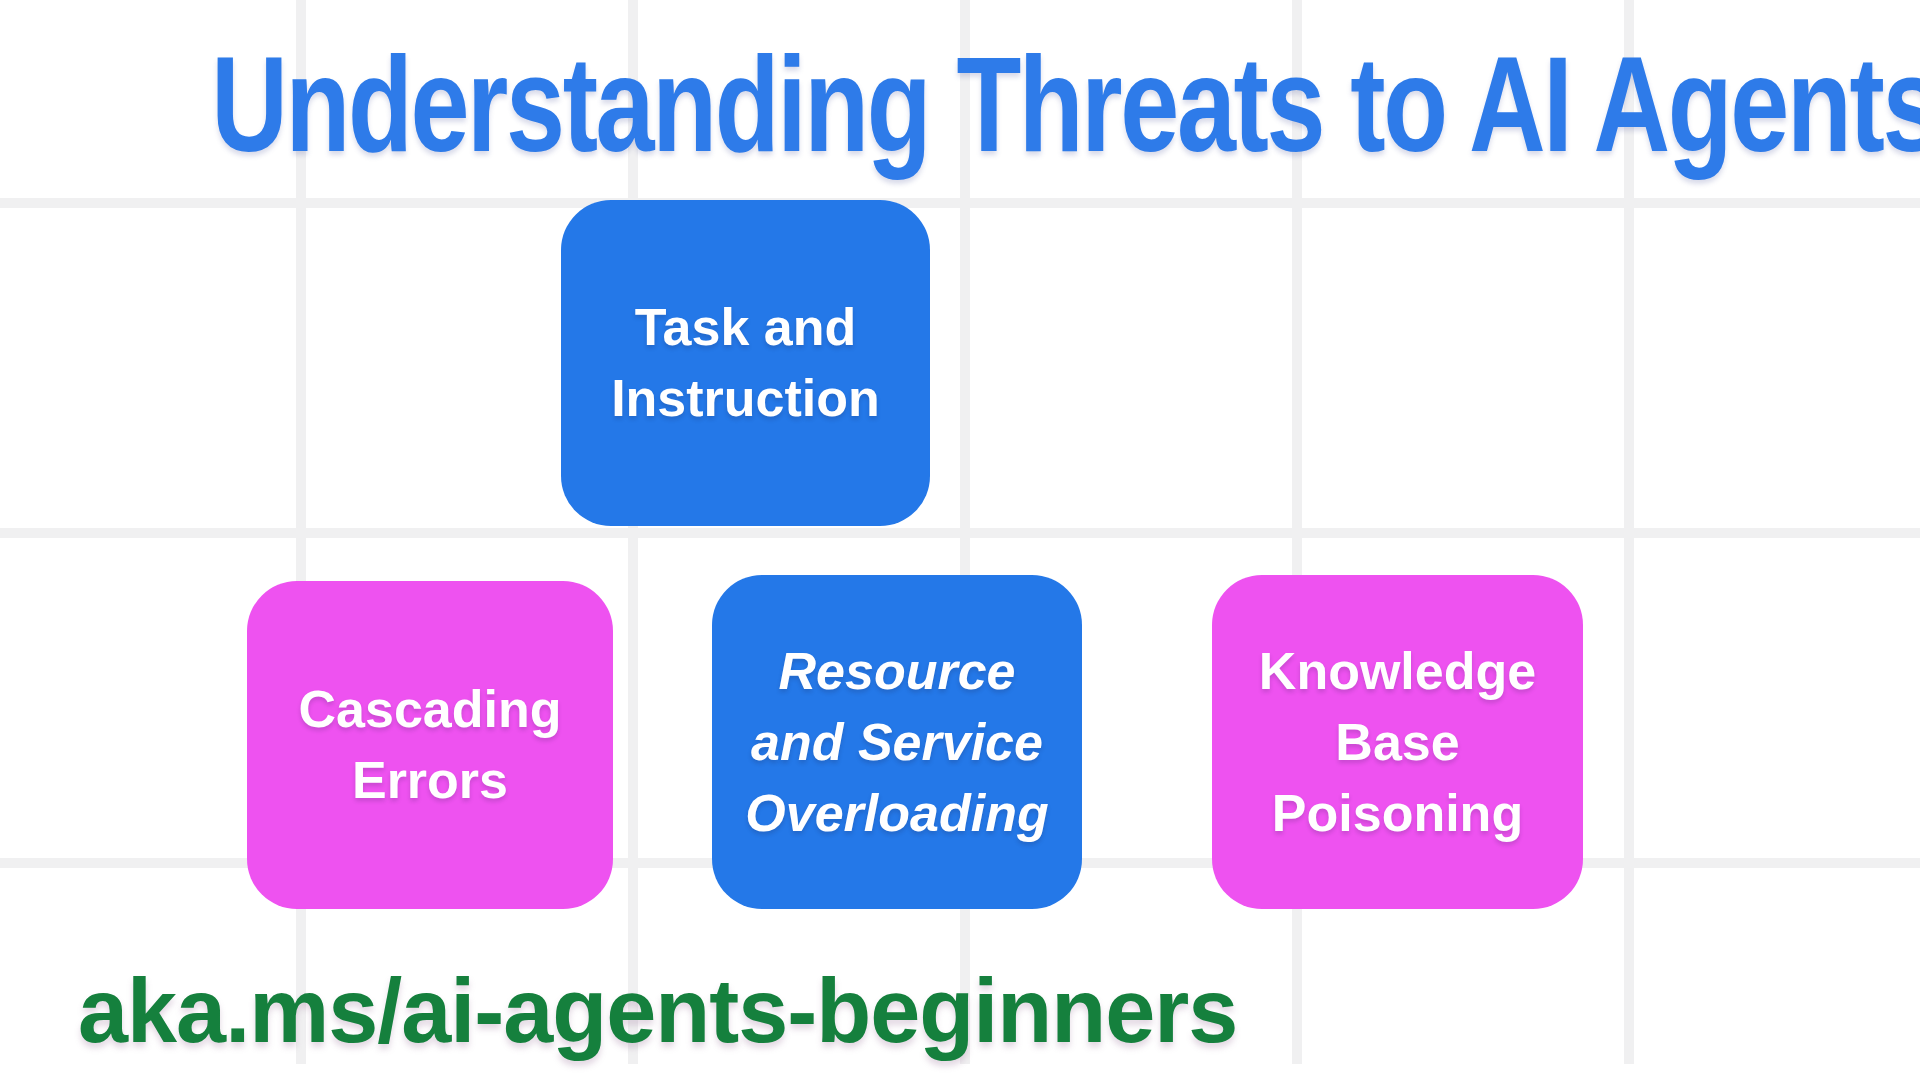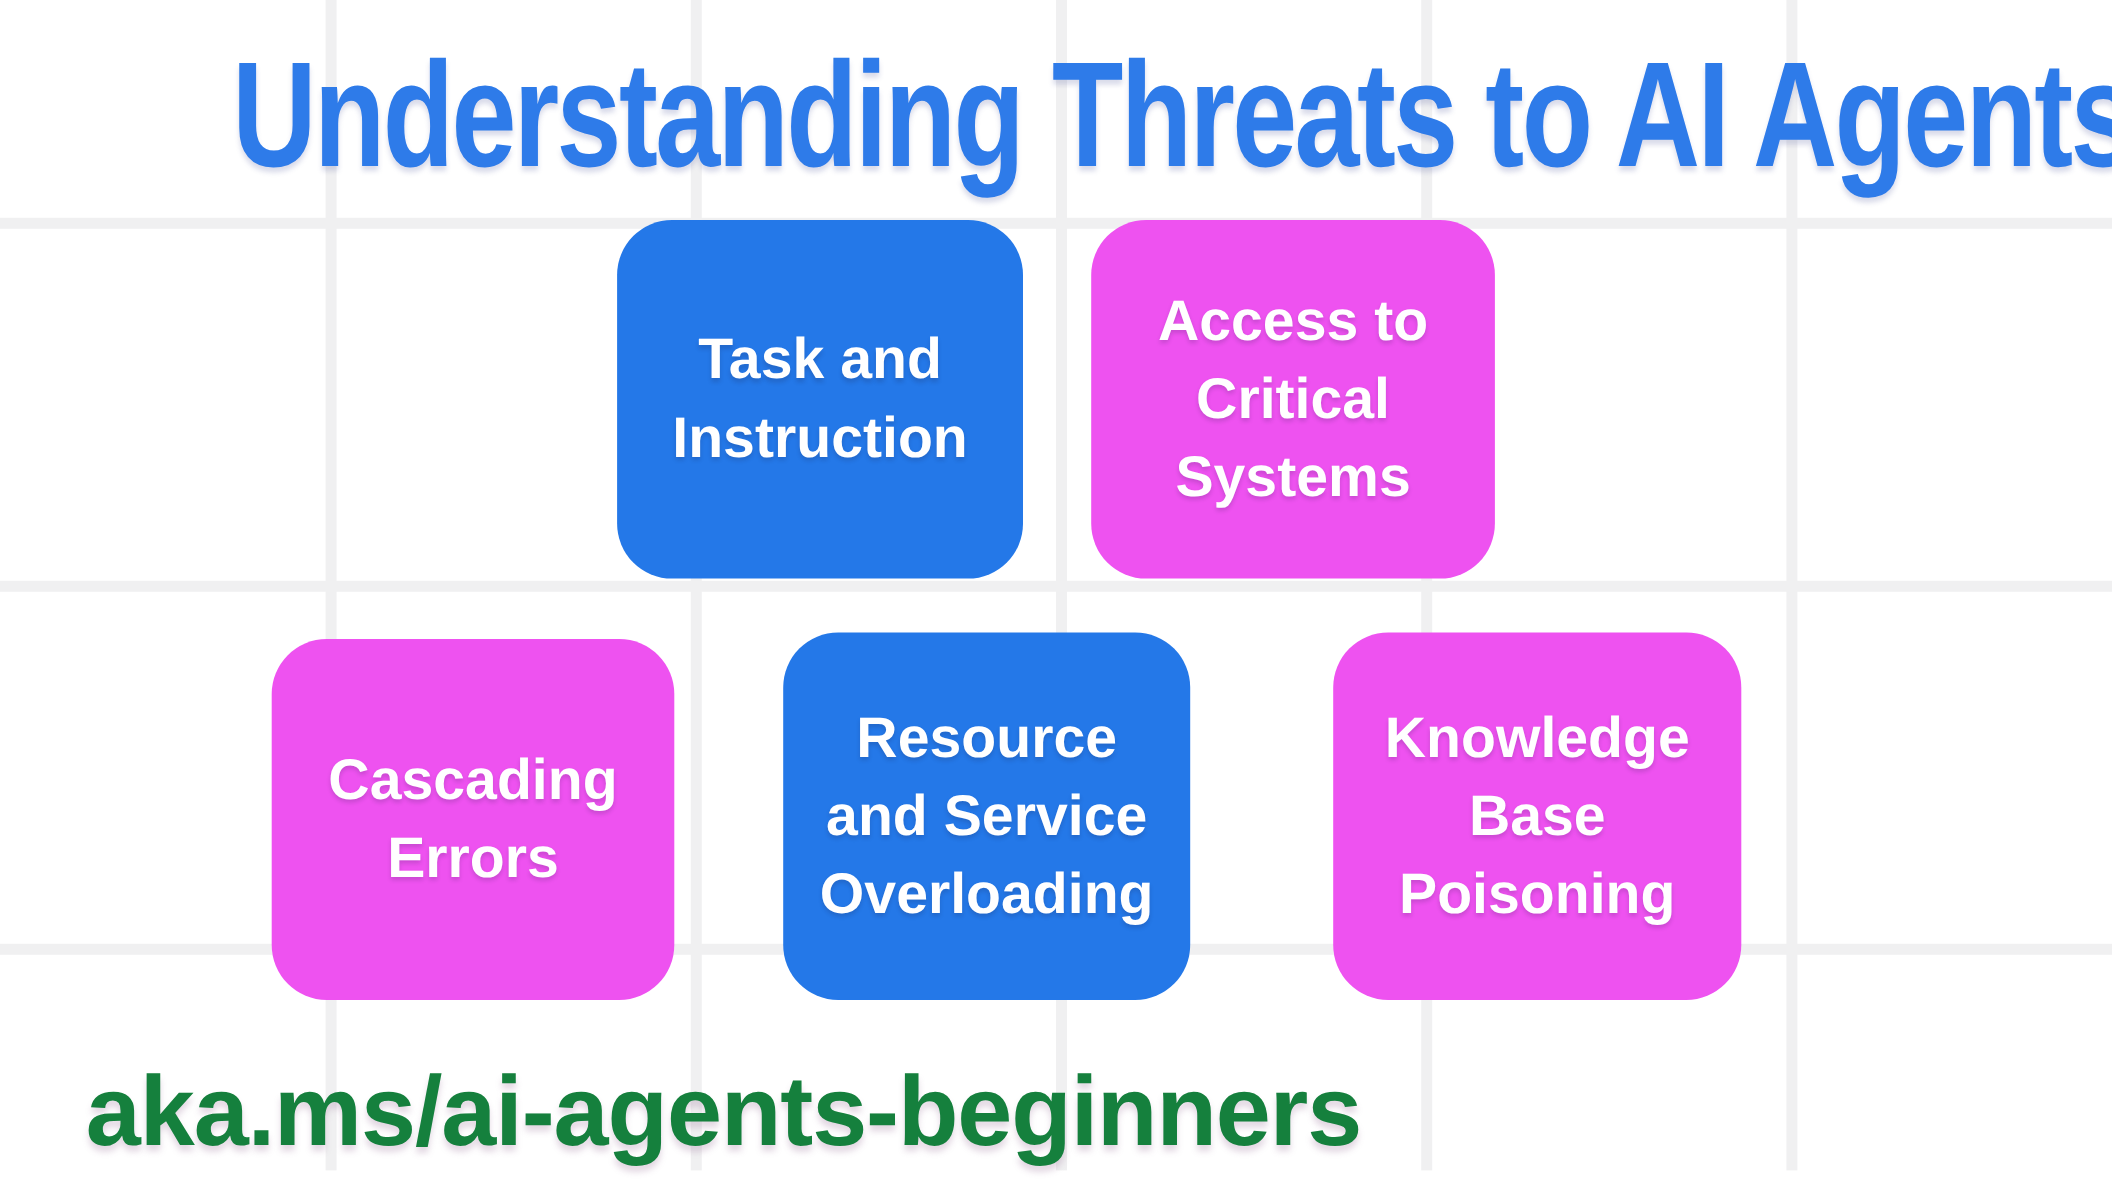--- a/index.html
+++ b/index.html
@@ -80,32 +80,27 @@
 
   <div class="grid-bg"></div>
 
   <h1 class="slide-title" style="margin: 0px; color: rgb(46, 123, 233);">Understanding Threats to AI Agents</h1>
 
   <div class="card" style="left: 561px; top: 200px; width: 369px; height: 326px; background-color: rgb(36, 120, 232);">
     <span class="card-label">Task and
 Instruction</span>
   </div>
 
-  <div class="card" style="left: 992px; top: 200px; width: 367px; height: 326px; background-color: rgb(238, 82, 240);">
-    <span class="card-label">Access to
-Critical
-Systems</span>
-  </div>
 
   <div class="card" style="left: 247px; top: 581px; width: 366px; height: 328px; background-color: rgb(238, 82, 240);">
     <span class="card-label">Cascading
 Errors</span>
   </div>
 
-  <div class="card" style="left: 712px; top: 575px; width: 370px; height: 334px; background-color: rgb(36, 120, 232);">
+  <div class="card" style="left: 712px; top: 575px; width: 370px; height: 334px; background-color: rgb(36, 120, 232); font-style: italic;">
     <span class="card-label">Resource
 and Service
 Overloading</span>
   </div>
 
   <div class="card" style="left: 1212px; top: 575px; width: 371px; height: 334px; background-color: rgb(238, 82, 240);">
     <span class="card-label">Knowledge
 Base
 Poisoning</span>
   </div>

